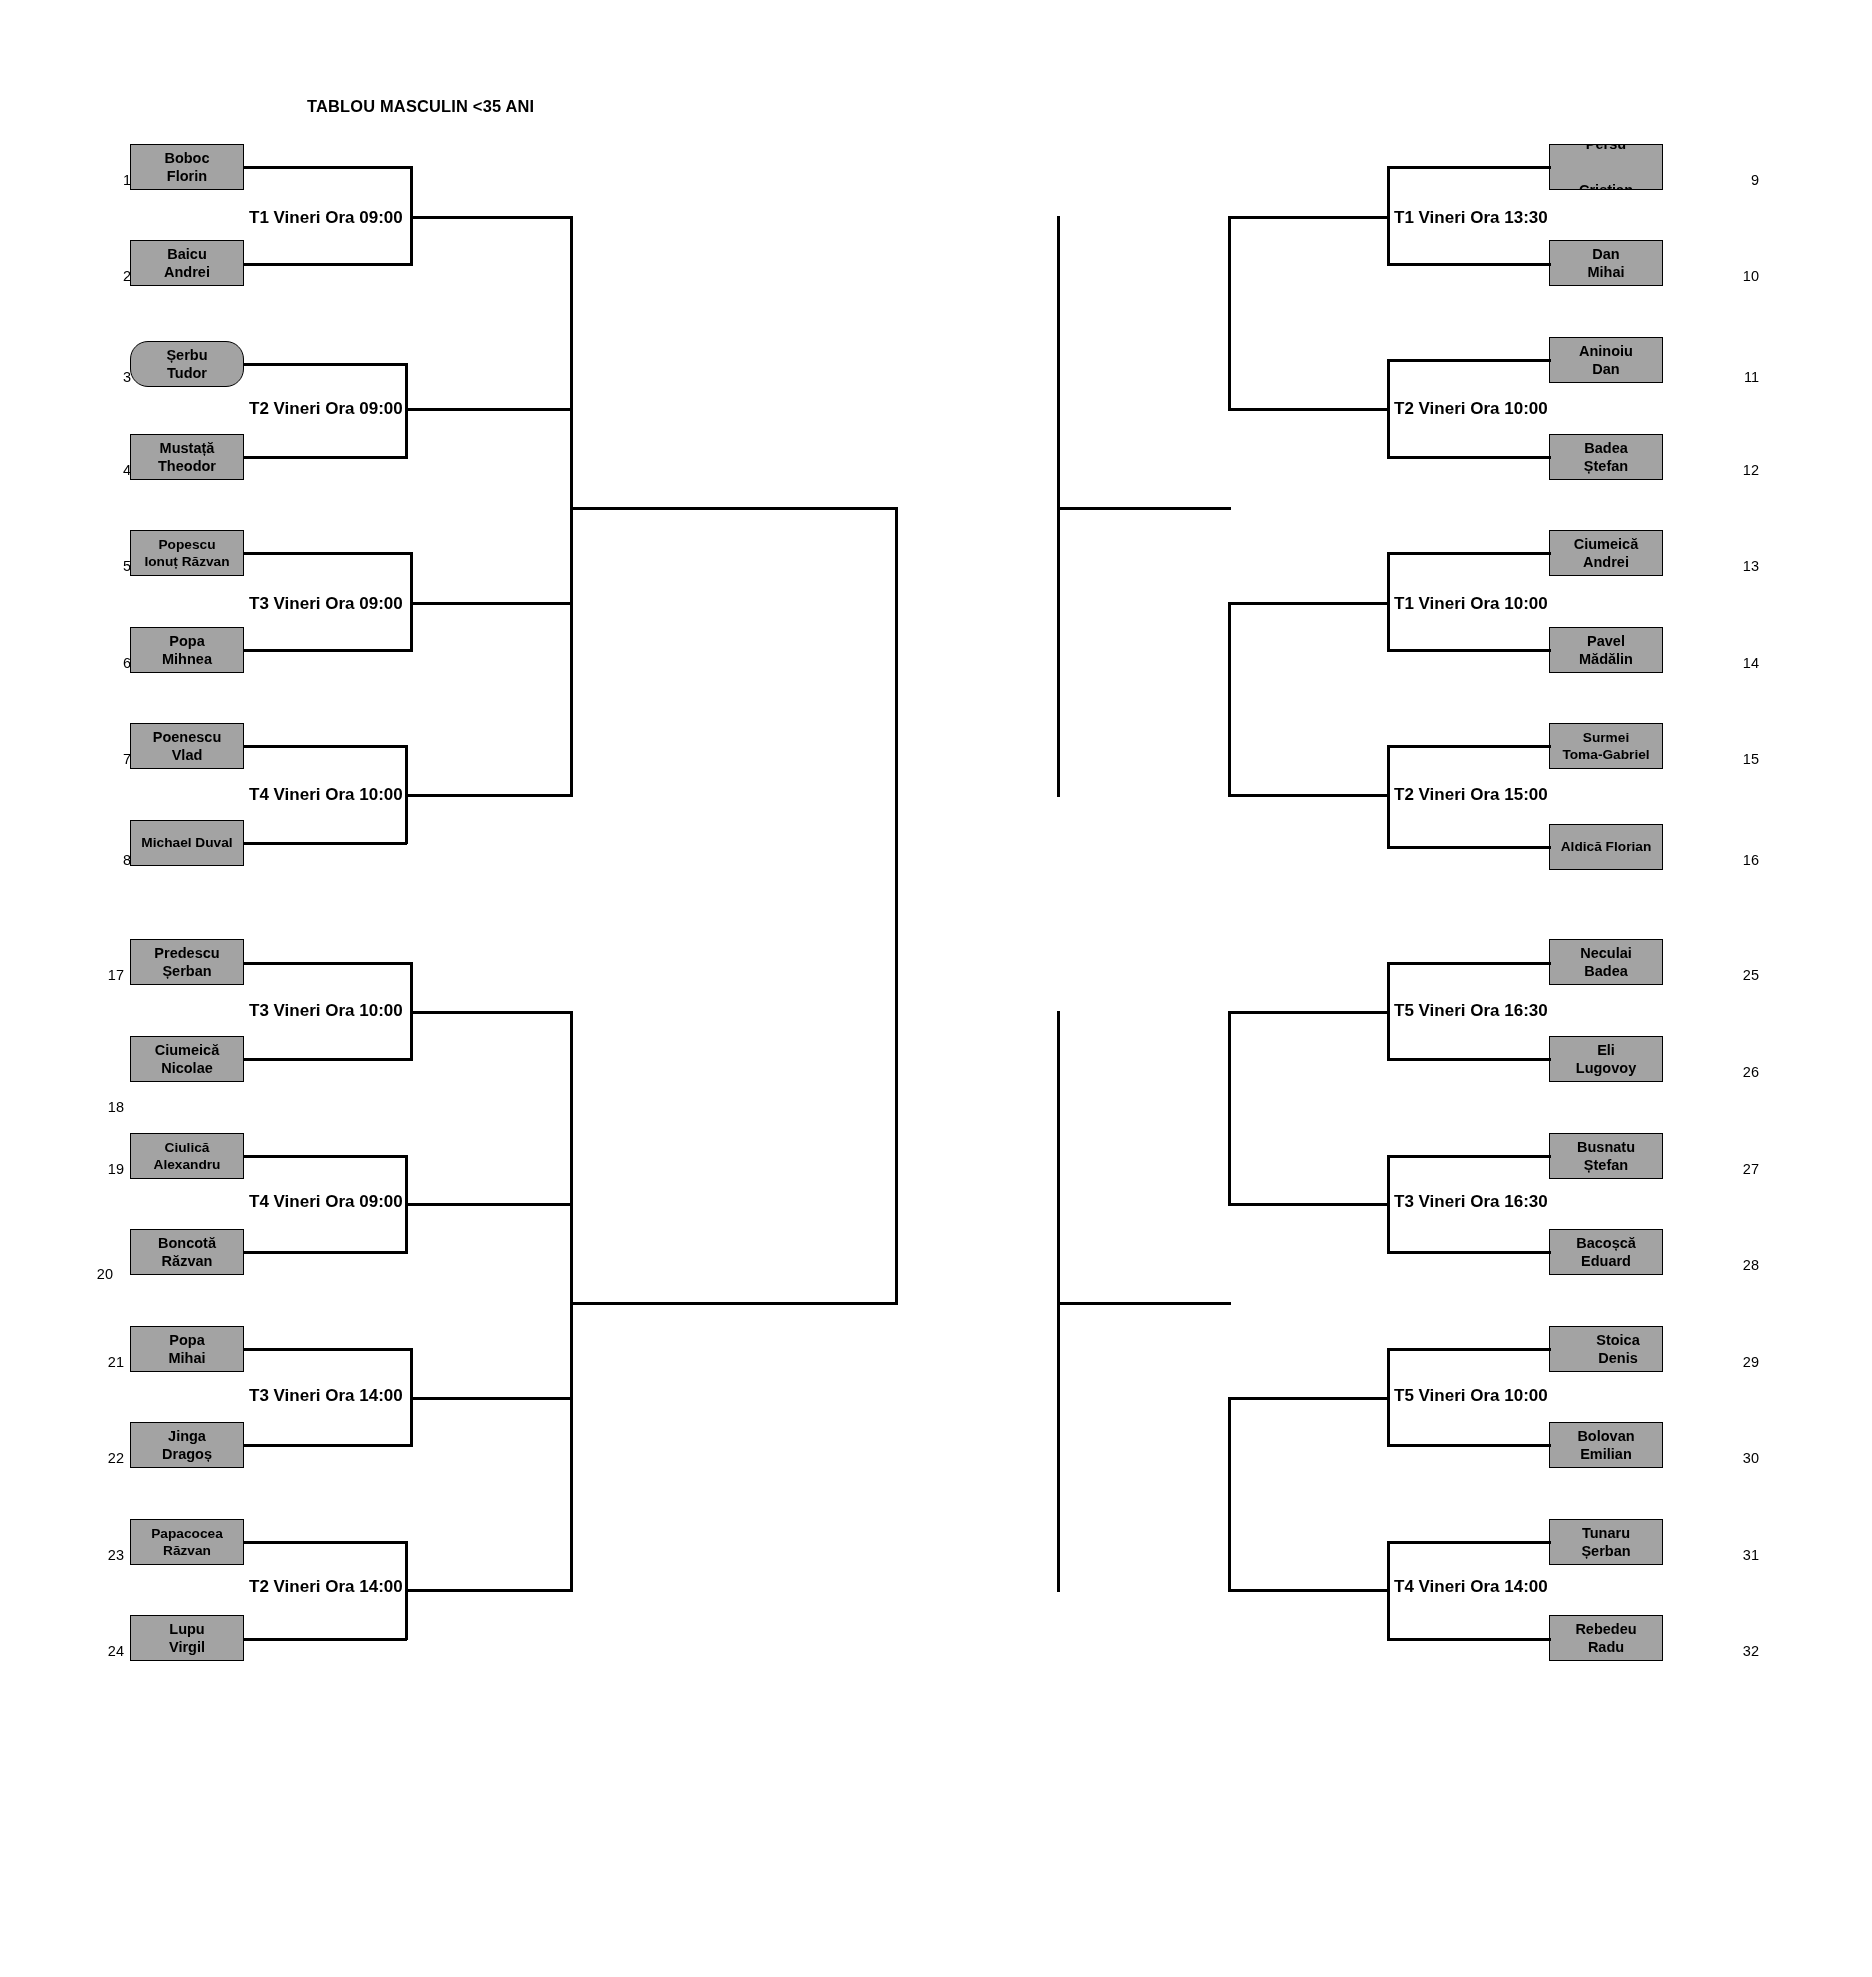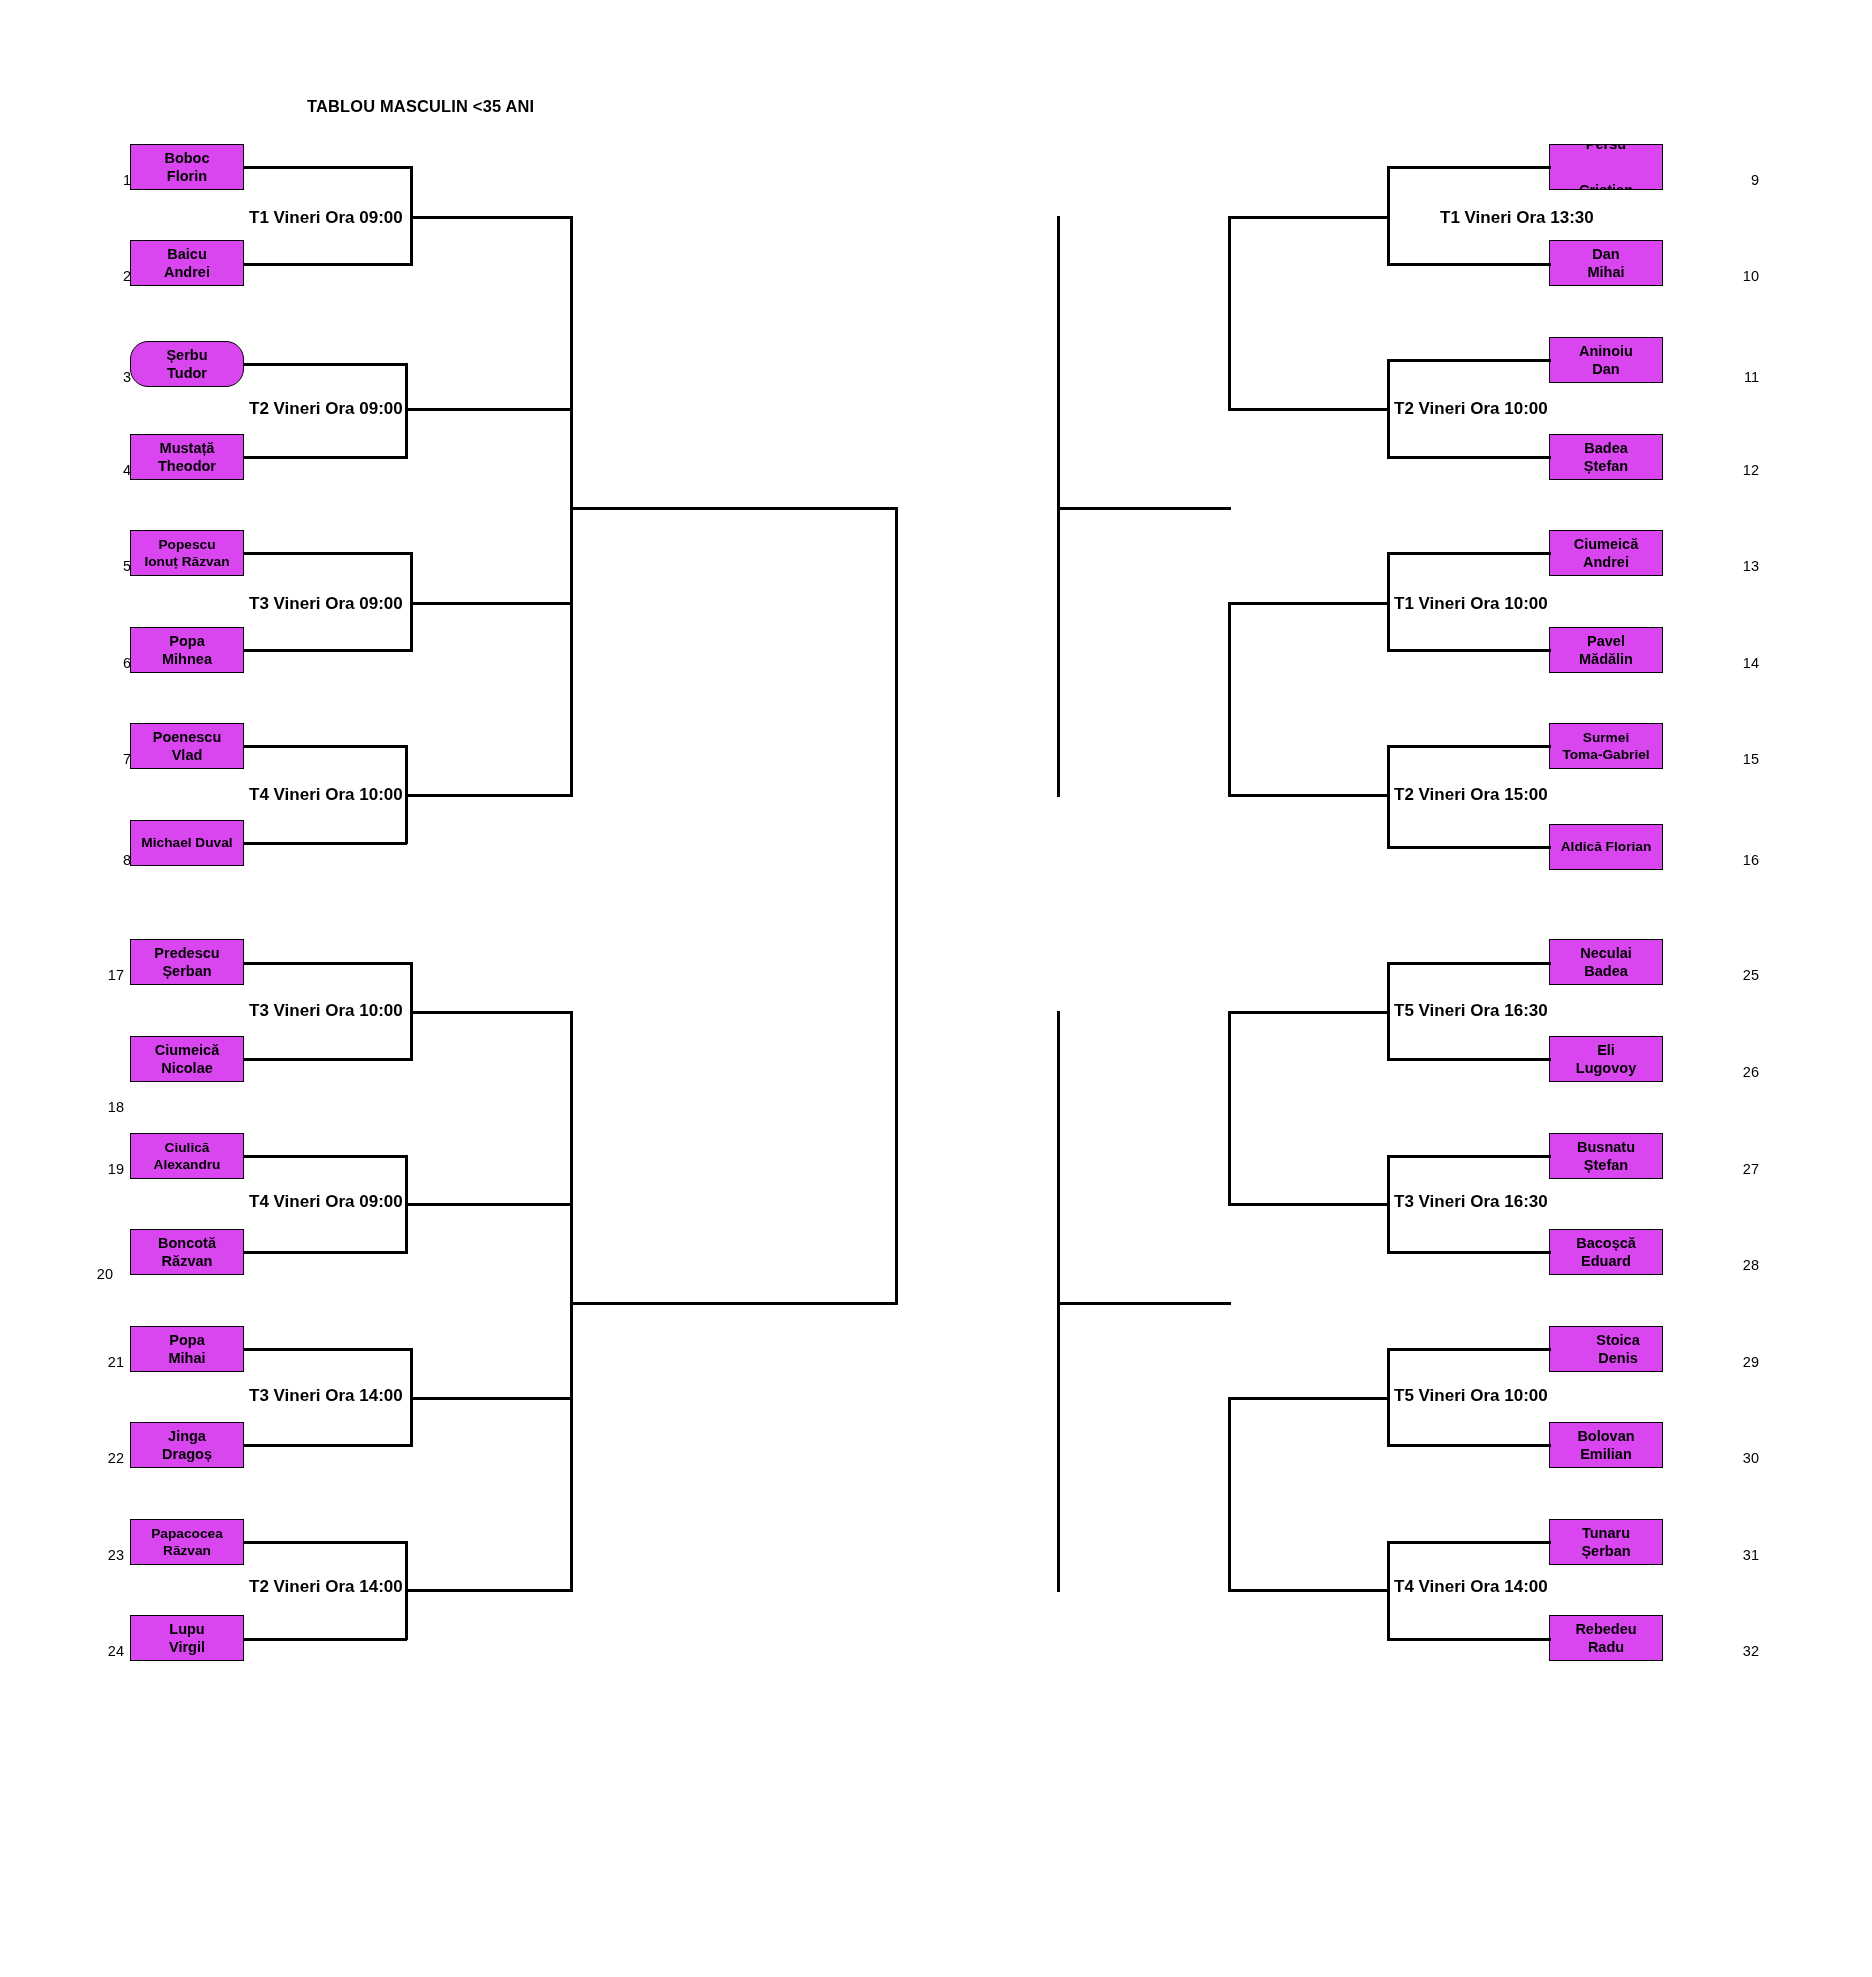--- a/index.html
+++ b/index.html
@@ -26,21 +26,21 @@
     color: #000;
     letter-spacing: 0.2px;
     white-space: nowrap;
   }
   
   .box {
     position: absolute;
     width: 114px;
     height: 46px;
     border: 1.9px solid #000;
-    background: #d946ef;
+    background: #a3a3a3;
     box-sizing: border-box;
     display: flex;
     flex-direction: column;
     align-items: center;
     justify-content: center;
     line-height: 1.25;
     font-size: 14.5px;
     font-weight: bold;
     color: #000;
     text-align: center;
@@ -192,21 +192,21 @@
   </div>
   <div class="box narrow" style="left:1549px; top:723px;">
     <span>Surmei</span>
     <span>Toma-Gabriel</span>
   </div>
   <div class="box narrow" style="left:1549px; top:824px;">
     <span>Aldică Florian</span>
     <span></span>
   </div>
 
-  <div class="mlabel" style="left:1394px; top:208px;margin-left:46px;">T1 Vineri Ora 13:30</div>
+  <div class="mlabel" style="left:1394px; top:208px;">T1 Vineri Ora 13:30</div>
   <div class="mlabel" style="left:1394px; top:399px;">T2 Vineri Ora 10:00</div>
   <div class="mlabel" style="left:1394px; top:594px;">T1 Vineri Ora 10:00</div>
   <div class="mlabel" style="left:1394px; top:785px;">T2 Vineri Ora 15:00</div>
 
   <div class="ln lh" style="left:1387px; top:166px; width:164px;"></div>
   <div class="ln lh" style="left:1387px; top:263px; width:164px;"></div>
   <div class="ln lv" style="left:1387px; top:166px; height:99px;"></div>
   <div class="ln lh" style="left:1387px; top:359px; width:164px;"></div>
   <div class="ln lh" style="left:1387px; top:456px; width:164px;"></div>
   <div class="ln lv" style="left:1387px; top:359px; height:99px;"></div>

